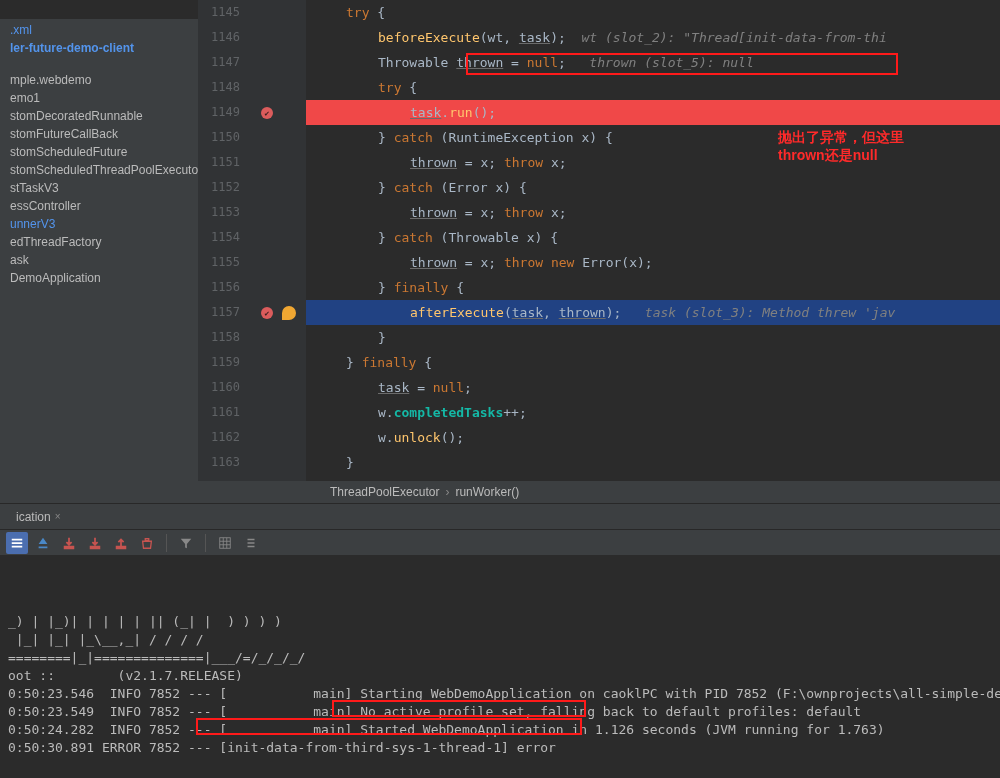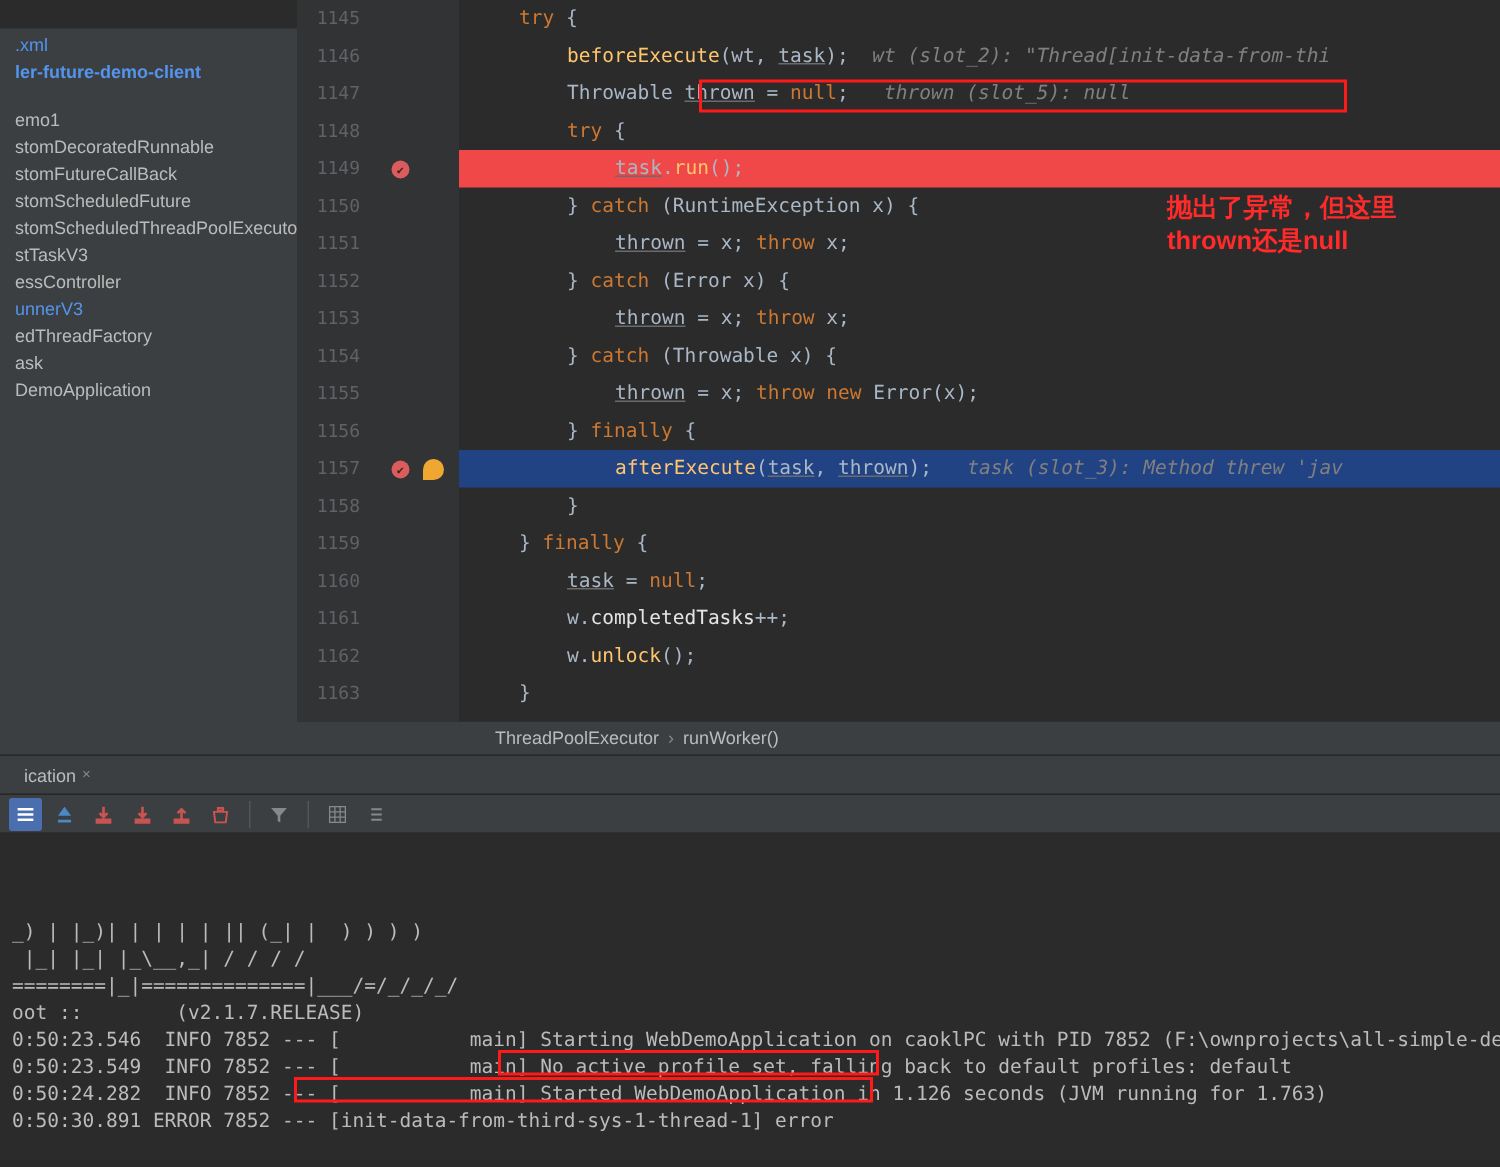--- a/index.html
+++ b/index.html
@@ -39,29 +39,29 @@
   .editor {
     flex:1; background:#2b2b2b; line-height:25px; font-size:13px;
     position:relative; overflow:hidden;
   }
   .editor .line { height:25px; white-space:pre; padding-left:0; }
   .editor .hl-line { background:#f04848; } 
   .editor .sel-line { background:#214283; }
   .kw { color:#cc7832; }
   .id { color:#a9b7c6; }
   .mth { color:#ffc66d; }
-  .field { color:#e5e5e5; }
+  .field { color:#14b8a6;font-weight:bold; }
   .cmt { color:#808080; font-style:italic; }
   .und { text-decoration: underline; text-decoration-color:#6b6b6b; }
   .redbox {
     position:absolute; border:2px solid #ff1a1a; background:transparent; pointer-events:none;
   }
   .annotation {
     position:absolute; color:#ff2a2a; font-family:"Microsoft YaHei","SimSun",sans-serif;
-    font-size:17px; font-weight:bold; line-height:1.3;
+    font-size:14px; font-weight:bold; line-height:1.3;
   }
   .breadcrumb {
     height:22px; background:#3c3f41; display:flex; align-items:center; gap:6px;
     padding-left:330px; color:#aaaaaa; font-family:"Segoe UI",sans-serif; font-size:12px;
   }
   .breadcrumb span { color:#bbb; }
   .breadcrumb .chev { color:#888; }
   .tool-tabs {
     height:26px; background:#3c3f41; border-top:1px solid #282828;
     display:flex; align-items:center; padding-left:8px; font-family:"Segoe UI",sans-serif;
@@ -85,20 +85,21 @@
   .console .err { color:#bbbbbb; }
 </style>
 </head>
 <body>
 
 <div class="main-area">
   <div class="sidebar" id="sidebar">
       <div class="tree-item blue">.xml</div>
       <div class="tree-item blue bold" style="font-weight: bold;">ler-future-demo-client</div>
       <div class="sep"></div>
+      <div class="tree-item ">mple.webdemo</div>
       <div class="tree-item ">emo1</div>
       <div class="tree-item ">stomDecoratedRunnable</div>
       <div class="tree-item ">stomFutureCallBack</div>
       <div class="tree-item ">stomScheduledFuture</div>
       <div class="tree-item ">stomScheduledThreadPoolExecuto</div>
       <div class="tree-item ">stTaskV3</div>
       <div class="tree-item ">essController</div>
       <div class="tree-item blue">unnerV3</div>
       <div class="tree-item ">edThreadFactory</div>
       <div class="tree-item ">ask</div>

